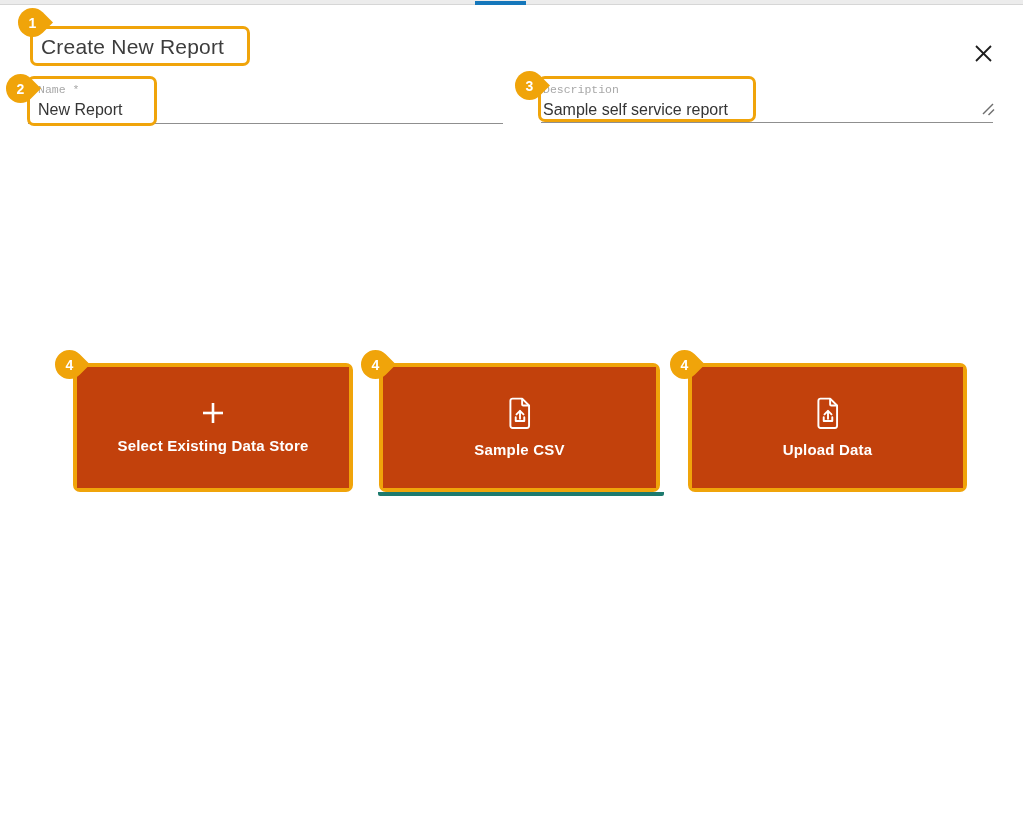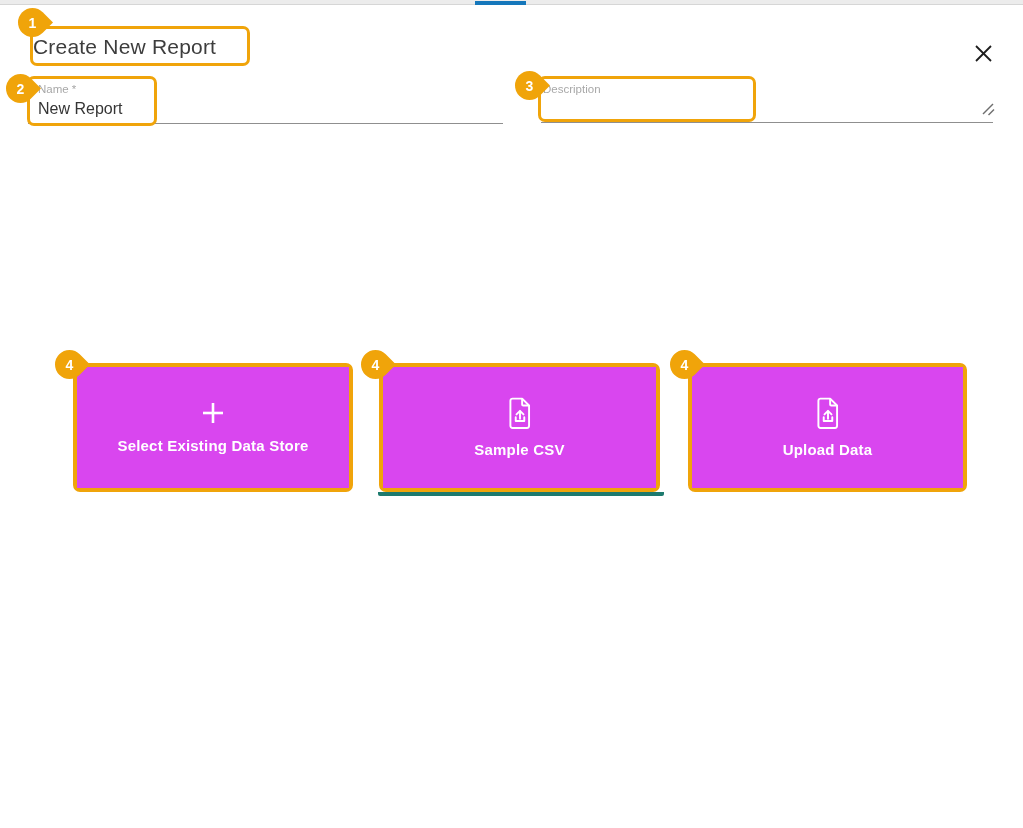--- a/index.html
+++ b/index.html
@@ -41,52 +41,52 @@
 
   .ann-title  { left:30px;  top:26px;  width:220px; height:40px; }
   .ann-name   { left:27px;  top:76px;  width:130px; height:50px; }
   .ann-desc   { left:538px; top:76px;  width:218px; height:46px; }
   .ann-action1{ left:73px;  top:363px; width:280px; height:129px; }
   .ann-action2{ left:379px; top:363px; width:281px; height:129px; }
   .ann-action3{ left:688px; top:363px; width:279px; height:129px; }
 
   
   .dialog-title {
-    padding:6px 0 0 0; font-size:21px; color:#3d3d3d; letter-spacing:0.2px;
+    padding:6px 0 0 8px; font-size:21px; color:#3d3d3d; letter-spacing:0.2px;
     white-space:nowrap;
   }
   .close-btn {
     position:absolute; left:969px; top:39px; width:28px; height:28px;
     background:none; border:none; padding:0; cursor:pointer;
     display:flex; align-items:center; justify-content:center;
   }
 
   
-  .field-label { font-size:11.5px; color:#a8a8a8; margin:4px 0 0 0; }
+  .field-label { font-size:11.5px; color:#a8a8a8; margin:4px 0 0 0;font-family:Liberation Mono, monospace; }
   .field-value { font-size:16px;  color:#353535; margin:5px 0 16px 0; white-space:nowrap; }
   .ann-name .field-label,  .ann-name .field-value  { padding-left:8px; }
   .ann-desc .field-label,  .ann-desc .field-value  { padding-left:2px; }
 
   .underline { position:absolute; height:1px; background:#8f8f8f; z-index:1; }
   .name-underline { left:28px;  top:123px; width:475px; }
   .desc-underline { left:541px; top:122px; width:452px; }
 
   .resize-handle {
     position:absolute; left:979px; top:100px; width:18px; height:18px;
     cursor:nwse-resize; display:flex; align-items:center; justify-content:center;
   }
 
   
   .teal-strip {
     position:absolute; left:378px; top:492px; width:286px; height:4px;
     background:#1d7a6e; z-index:1; border-radius:0 0 2px 2px;
   }
   .action-btn {
     position:absolute; left:0; top:0; right:0; bottom:0;
-    background:#d946ef; border:none; cursor:pointer;
+    background:#c2410c; border:none; cursor:pointer;
     display:flex; flex-direction:column; align-items:center; justify-content:center;
     gap:12px; padding:16px;
   }
   .action-icon { display:flex; align-items:center; justify-content:center; }
   .action-label {
     color:#ffffff; font-size:15px; font-weight:700; letter-spacing:0.2px;
     font-family:"Liberation Sans", sans-serif; white-space:nowrap;
   }
 </style>
 </head>
@@ -128,20 +128,21 @@
     </div>
   <div class="field-label">Name *</div>
   <div class="field-value">New Report</div>
 </div>
 
 <div class="ann ann-desc">
   <div class="badge">
       <span>3</span>
     </div>
   <div class="field-label">Description</div>
+  <div class="field-value">Sample self service report</div>
 </div>
 
 <div class="ann ann-action ann-action1">
   <div class="badge">
       <span>4</span>
     </div>
   <button class="action-btn">
     <span class="action-icon">
       <svg width="24" height="24" viewBox="0 0 24 24">
         <line x1="12" y1="2" x2="12" y2="22" stroke="#ffffff" stroke-width="2.6"></line>

